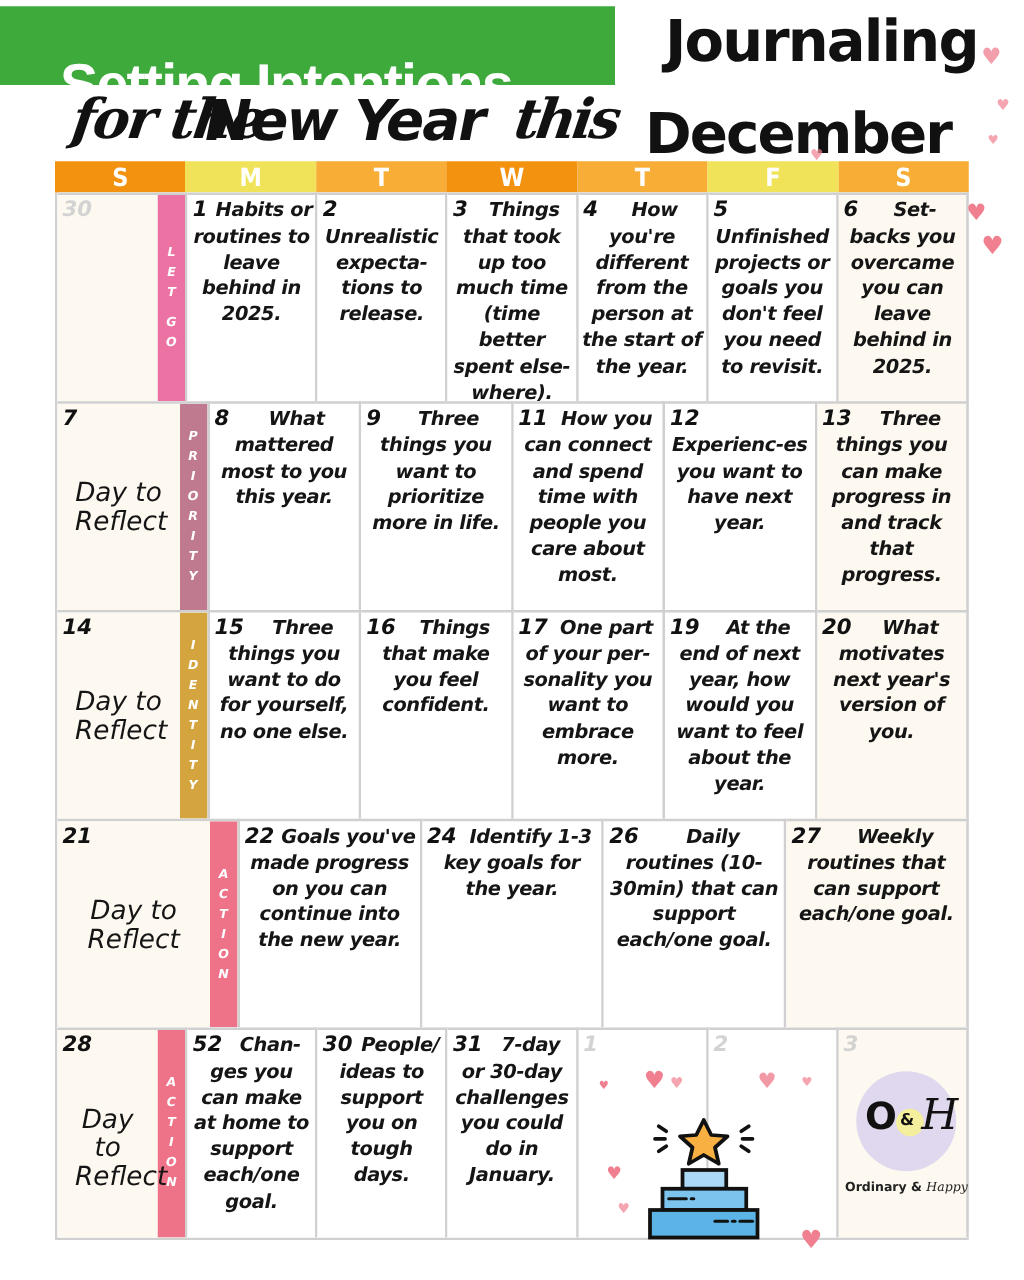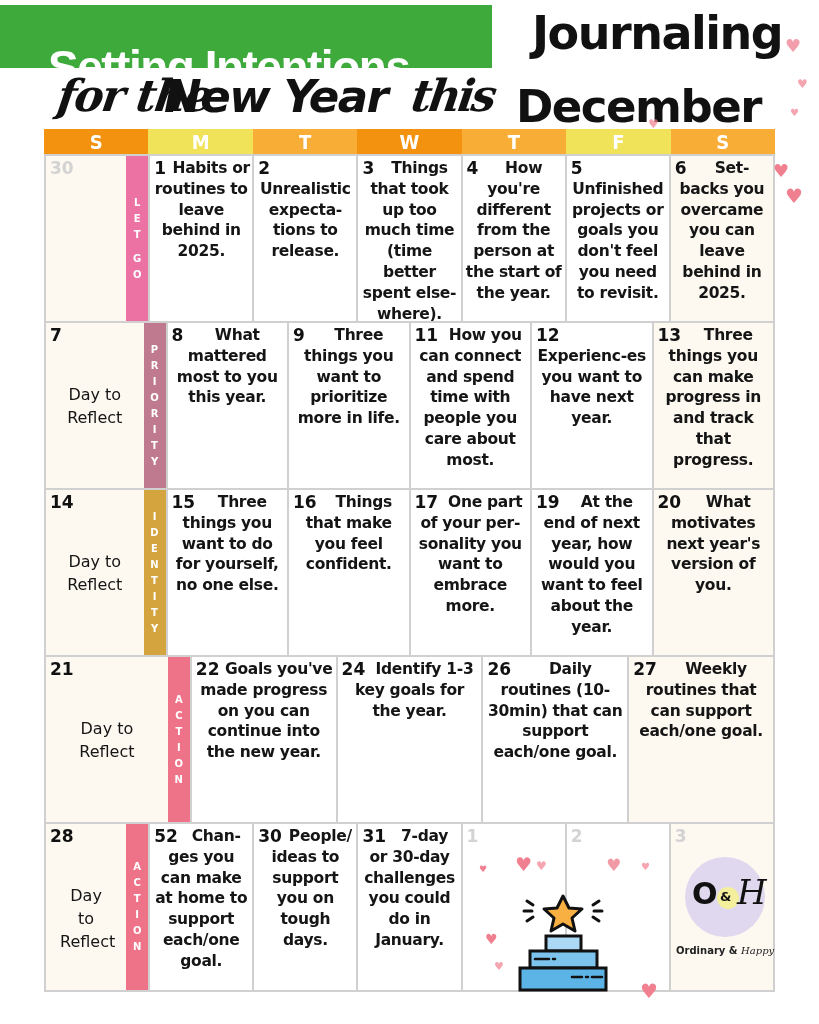--- a/index.html
+++ b/index.html
@@ -44,21 +44,21 @@
     color: #fff; font-weight: bold; font-size: 20px;
     font-family: "DejaVu Sans Condensed", "DejaVu Sans", sans-serif;
   }
   .week {
     display: flex; height: 167px;
     border-left: 2px solid #d0d0d0;
   }
   .week:last-child { border-bottom: 2px solid #d0d0d0; height: 170px; }
   .cell {
     position: relative; flex: 1; border-right: 2px solid #d0d0d0; border-top: 2px solid #d0d0d0;
-    background: #fff; overflow: hidden;
+    background: #fff; overflow: hidden; font-style: italic;
   }
   .cell.sunday { display: flex; padding: 0; }
   .cell.shade { background: #fdf9f1; }
   .sun-main { position: relative; flex: 1; background: #fdf9f1; }
   .theme-band {
     width: 22px; height: 100%; display: flex; flex-direction: column;
     align-items: center; justify-content: center; gap: 6px;
   }
   .theme-band span {
     color: #fff; font-weight: bold; font-size: 10px; line-height: 1; display: block;
@@ -69,21 +69,21 @@
   .day-num.muted { color: #d3d3d3; }
   .prompt {
     position: absolute; left: 0; right: 0; top: 0; bottom: 0;
     padding: 2px 2px 2px 2px; text-align: center;
     font-weight: bold; font-size: 15.5px; line-height: 20.8px; color: #151515;
     letter-spacing: -0.3px;
   }
   .prompt .lead { display: inline-block; width: 26px; }
   .reflect {
     position: absolute; left: 0; right: 0; top: 60px; text-align: center;
-    font-size: 16px; line-height: 23px; color: #151515;
+    font-size: 21px; line-height: 23px; color: #151515;
   }
 
   
   .heart {
     position: absolute; color: #f08090; line-height: 1; font-family: "DejaVu Sans", sans-serif;
   }
   .trophy { position: absolute; left: 517px; top: 893px; }
   .logo-circle {
     position: absolute; left: 685px; top: 857px; width: 80px; height: 80px; border-radius: 50%;
     background: #e0d8ee;

